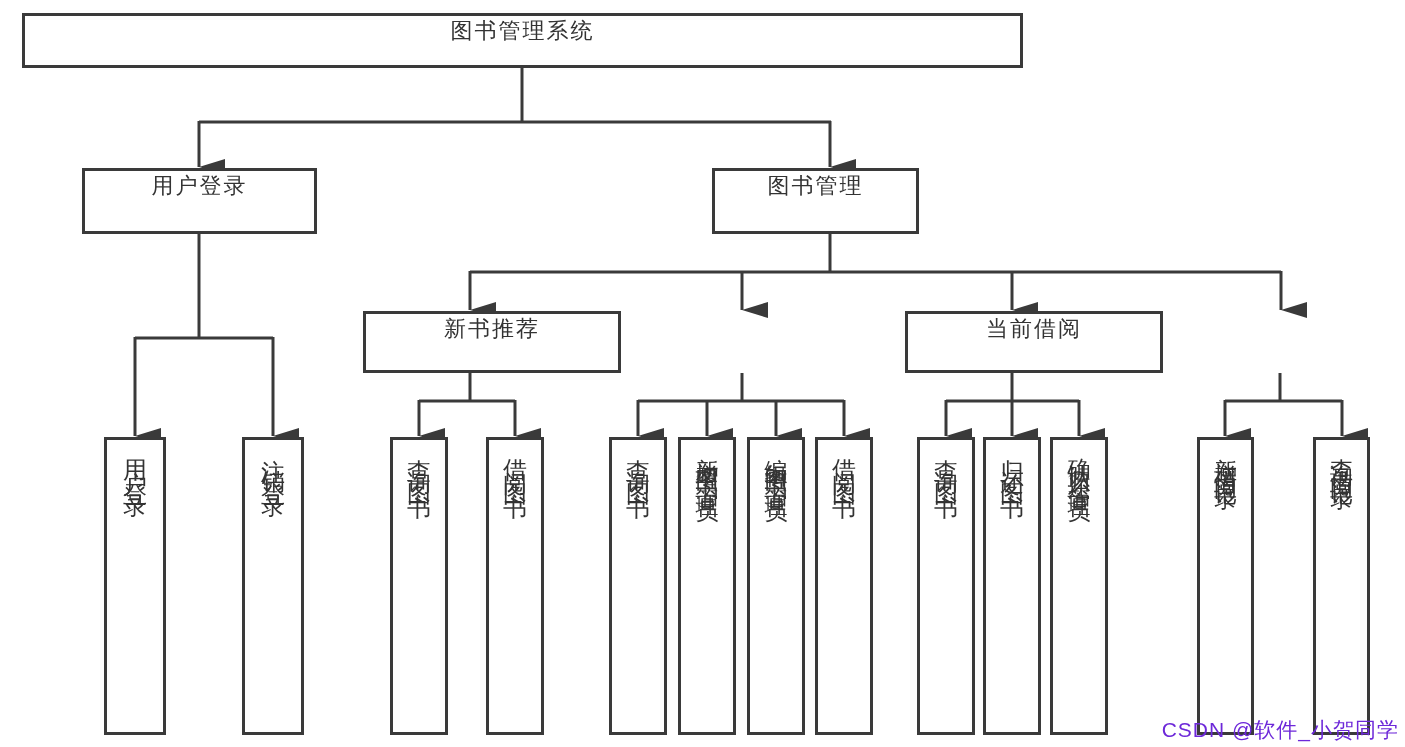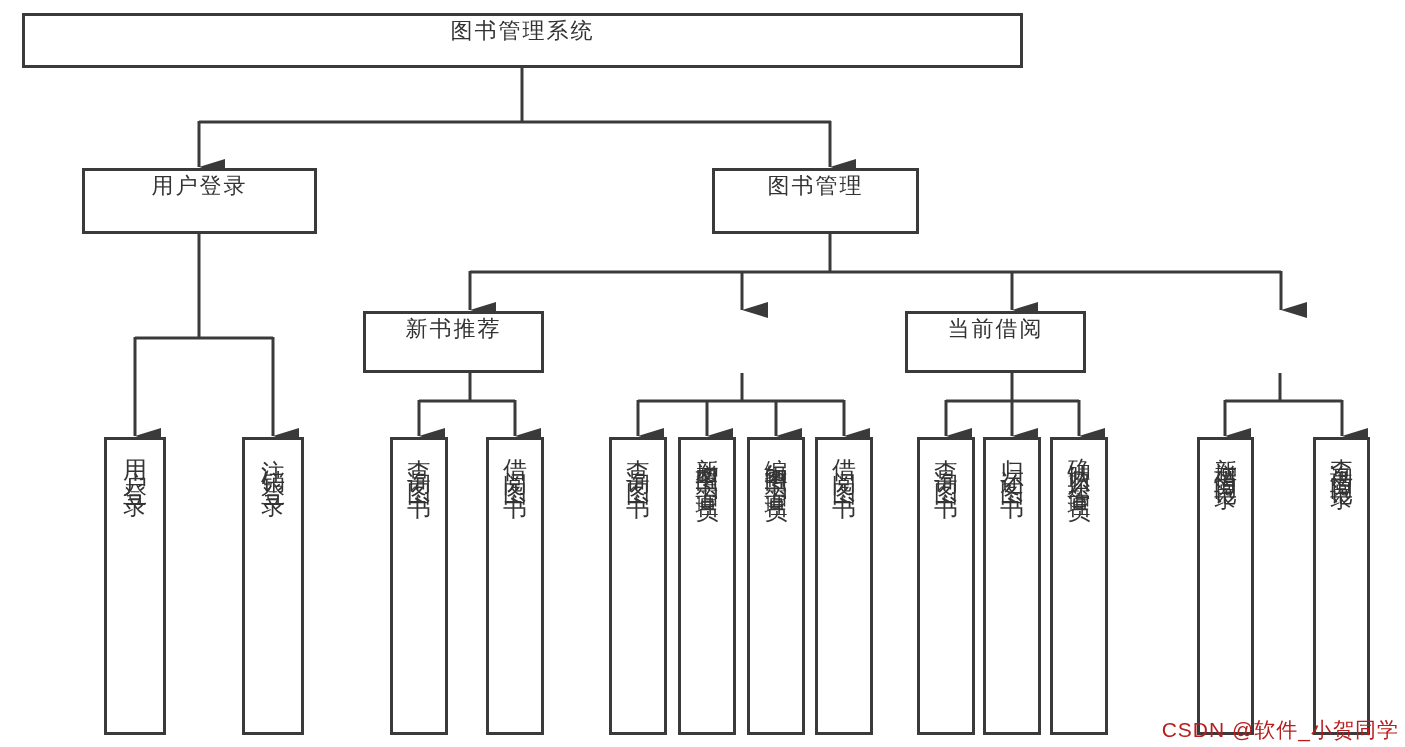--- a/index.html
+++ b/index.html
@@ -31,21 +31,21 @@
     font-size: 22px;
     letter-spacing: 2px;
     white-space: nowrap;
   }
   
   .root   { left: 22px;  top: 13px;  width: 1001px; height: 55px; }
   
   .l2a    { left: 82px;  top: 168px; width: 235px;  height: 66px; }
   .l2b    { left: 712px; top: 168px; width: 207px;  height: 66px; }
   
-  .l3     { top: 311px; height: 62px; width: 181px; }
+  .l3     { top: 311px; height: 62px; width: 258px; }
   .l3a    { left: 363px;  }
   .l3b    { left: 634px;  }
   .l3c    { left: 905px;  }
   .l3d    { left: 1173px; }
   
   .leaf   { top: 437px; height: 298px; width: 58px; }
   .leaf .vtext {
     writing-mode: vertical-rl;
     font-size: 24px;
     letter-spacing: 12px;
@@ -67,21 +67,21 @@
   .g4a { left: 917px;  }
   .g4b { left: 983px;  }
   .g4c { left: 1050px; }
   .g5a { left: 1197px; width: 57px; }
   .g5b { left: 1313px; width: 57px; }
   .watermark {
     position: absolute;
     right: 6px;
     bottom: 3px;
     font-size: 21px;
-    color: #b91c1c;
+    color: #6d28d9;
     letter-spacing: 1px;
     white-space: nowrap;
   }
 </style>
 </head>
 <body>
 
 <div class="stage">
 
   <svg class="connectors" viewBox="0 0 1405 747" xmlns="http://www.w3.org/2000/svg">

